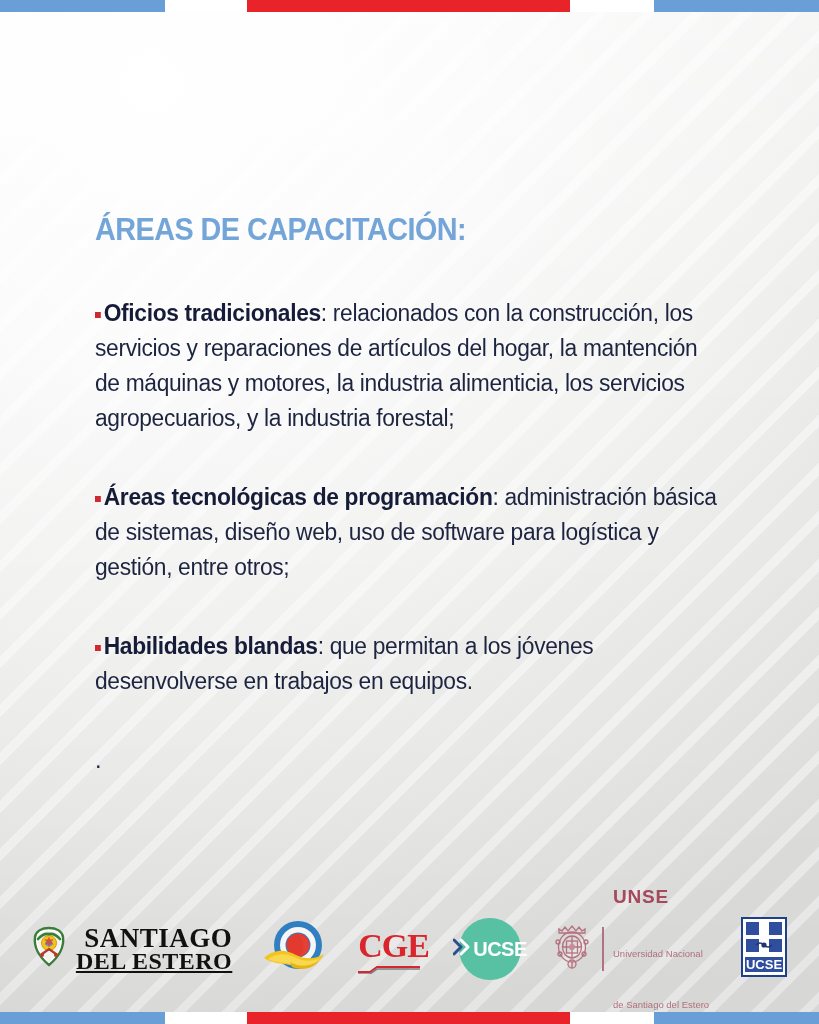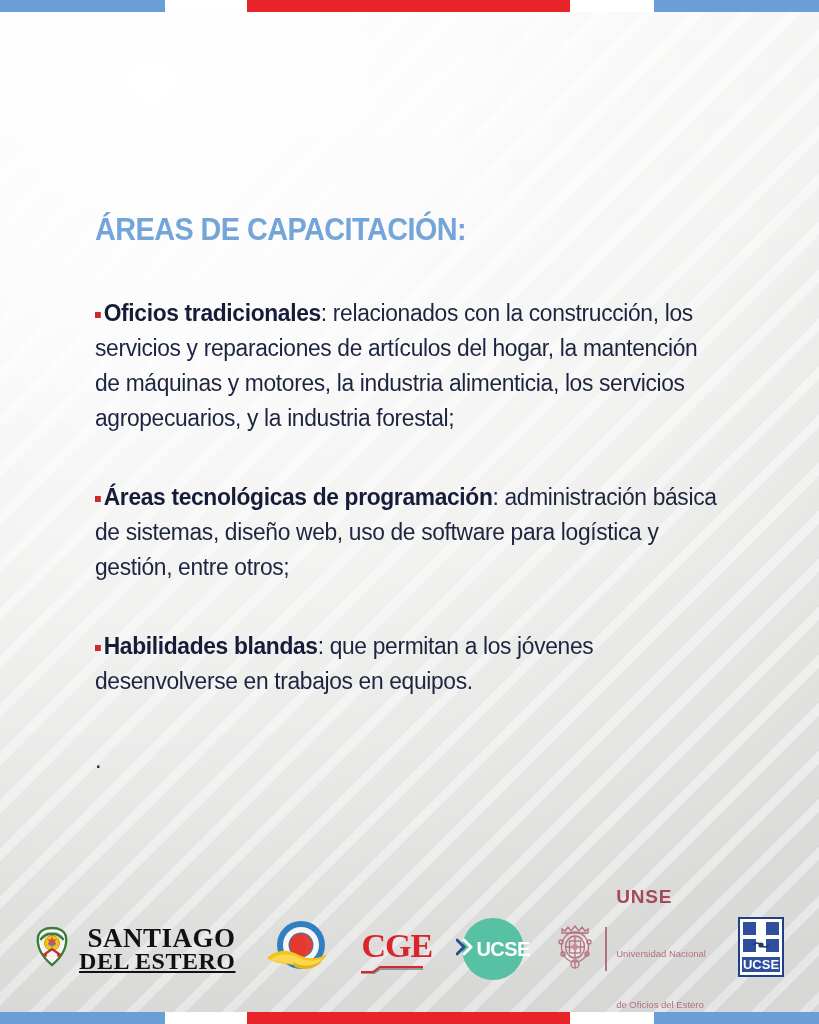--- a/index.html
+++ b/index.html
@@ -304,21 +304,21 @@
             <circle cx="9" cy="34" r="2"></circle>
             <circle cx="33" cy="34" r="2"></circle>
           </g>
           <circle cx="21" cy="27" r="3" fill="#c98b96"></circle>
         </svg>
       </span>
       <span class="unse-divider"></span>
       <span class="unse-text">
         <span class="unse-title">UNSE</span>
         <span class="unse-sub">Universidad Nacional</span>
-        <span class="unse-sub">de Oficios del Estero</span>
+        <span class="unse-sub">de Santiago del Estero</span>
       </span>
     </div>
 
     <div class="logo logo-ucse">
       <span>
         <svg width="50" height="62" viewBox="0 0 50 62" aria-hidden="true">
           <rect x="3" y="2" width="44" height="58" fill="#ffffff" stroke="#1f3f86" stroke-width="2"></rect>
           <g fill="#2f4f9e">
             <rect x="7" y="6" width="13" height="13"></rect>
             <rect x="30" y="6" width="13" height="13"></rect>

